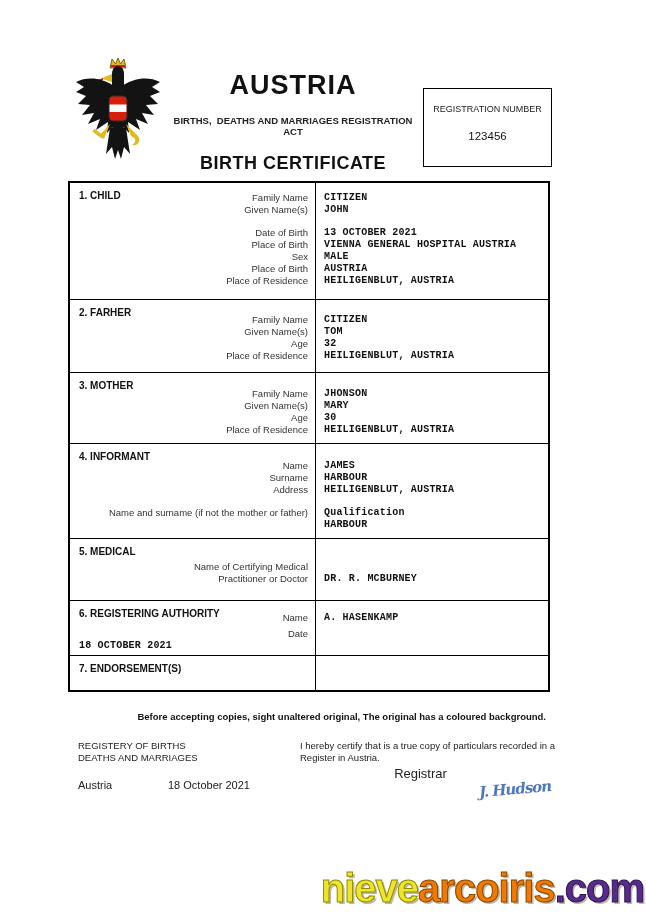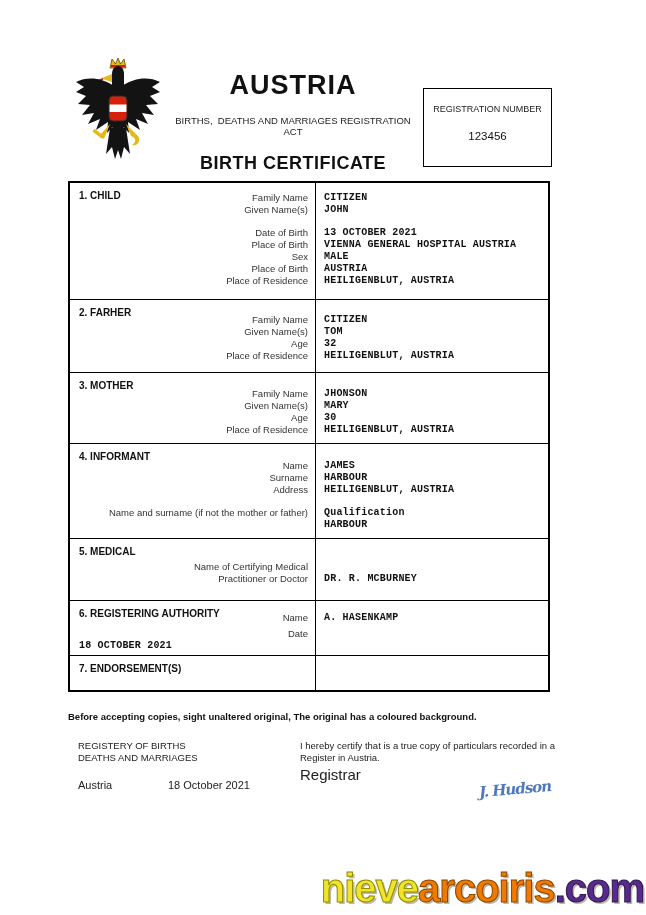--- a/index.html
+++ b/index.html
@@ -3,21 +3,21 @@
 <meta charset="utf-8">
 <style>
   html,body{margin:0;padding:0;background:#ffffff;}
   #page{position:relative;width:646px;height:915px;background:#fff;overflow:hidden;
         font-family:"Liberation Sans",sans-serif;color:#1c1c1c;}
 
   
   #coat{position:absolute;left:74px;top:56px;width:88px;height:118px;}
   #hdr-center{position:absolute;left:168px;top:70px;width:250px;text-align:center;}
   .country{font-size:27px;font-weight:bold;letter-spacing:1px;color:#111;}
-  .act{margin-top:14px;font-size:9.5px;color:#222;white-space:pre-wrap;}
+  .act{margin-top:14px;font-size:9.5px;color:#222;white-space:pre-wrap;font-weight:bold;}
   .doc-title{margin-top:16px;font-size:18px;font-weight:bold;letter-spacing:.5px;color:#111;}
   #regbox{position:absolute;left:423px;top:88px;width:127px;height:77px;border:1.5px solid #000;}
   #regbox .reg-label{margin-top:15px;text-align:center;font-size:9px;color:#222;}
   #regbox .reg-number{margin-top:16px;text-align:center;font-size:11.5px;color:#111;}
 
   
   #cert-table{position:absolute;left:68px;top:181px;width:478px;border:2px solid #000;}
   .section{position:relative;border-bottom:1.2px solid #000;}
   .section:last-child{border-bottom:none;}
   .section::after{content:"";position:absolute;left:245px;top:0;bottom:0;width:1.2px;background:#000;}
@@ -31,26 +31,26 @@
   .gap-top-sm{margin-top:4px;flex-direction:column;}
   .s0{min-height:116px}.s0 .rows{padding-top:9px}
   .s1{min-height:72px}.s1 .rows{padding-top:14px}
   .s2{min-height:70px}.s2 .rows{padding-top:15px}
   .s3{min-height:94px}.s3 .rows{padding-top:16px}
   .s4{min-height:61px}.s4 .rows{padding-top:22px}
   .s5{min-height:54px}.s5 .rows{padding-top:11px}
   .s6{min-height:34px}
 
   
-  #notice{position:absolute;left:68px;top:711px;width:478px;text-align:left;
+  #notice{position:absolute;left:68px;top:711px;width:478px;text-align:right;
           font-size:9.5px;font-weight:bold;color:#111;}
   #registry{position:absolute;left:78px;top:740px;font-size:9.5px;line-height:12px;color:#222;}
   #certify{position:absolute;left:300px;top:740px;width:262px;font-size:9.5px;line-height:12px;color:#222;}
-  #registrar{position:absolute;left:300px;top:766px;width:241px;text-align:left;
-             font-size:15px;color:#222;}
+  #registrar{position:absolute;left:300px;top:766px;width:241px;text-align:center;
+             font-size:13px;color:#222;}
   #place{position:absolute;left:78px;top:779px;font-size:11px;color:#222;}
   #issue-date{position:absolute;left:168px;top:779px;font-size:11px;color:#222;}
   #signature{position:absolute;left:465px;top:780px;width:100px;text-align:center;
              font-family:"DejaVu Serif",serif;font-style:italic;font-weight:bold;
              font-size:15px;color:#4f78bb;transform:rotate(-5deg);letter-spacing:-1px;}
 
   
   #watermark{position:absolute;right:2px;bottom:4px;font-size:40px;font-weight:bold;
              font-family:"Liberation Sans",sans-serif;letter-spacing:-1px;white-space:nowrap;}
   #watermark span{text-shadow:2px 2px 0 rgba(70,50,0,.35);}

